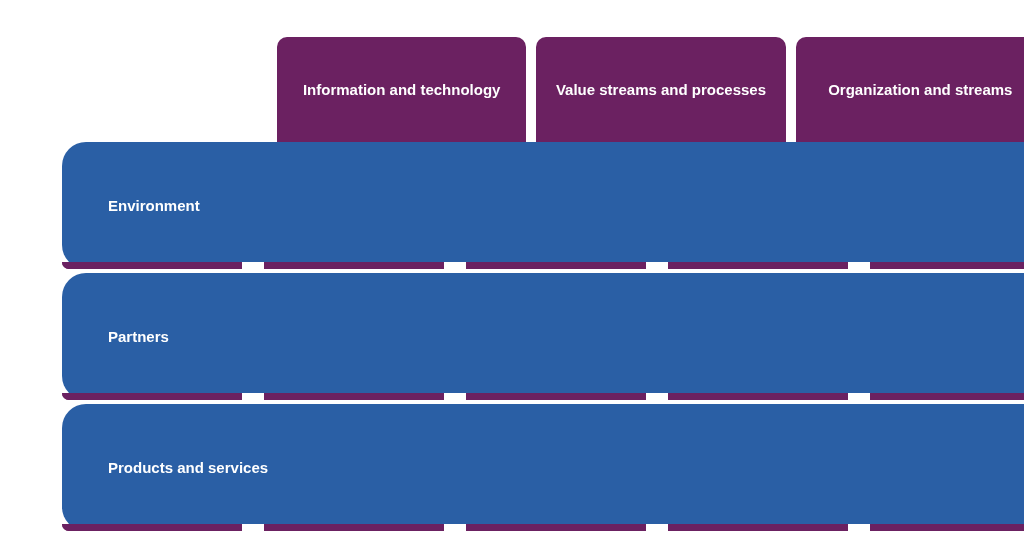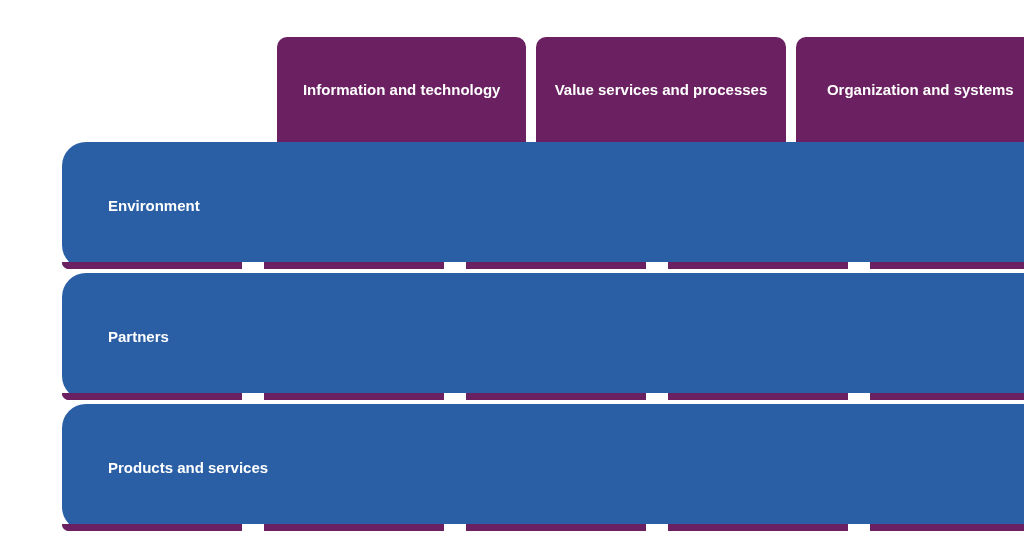--- a/index.html
+++ b/index.html
@@ -134,24 +134,24 @@
 <body>
 
 <div class="container">
 
   <div class="header-row">
     <div class="header-spacer"></div>
     <div class="column-header">
       <span>Information and technology</span>
     </div>
     <div class="column-header">
-      <span>Value services and processes</span>
+      <span>Value streams and processes</span>
     </div>
     <div class="column-header">
-      <span>Organization and systems</span>
+      <span>Organization and streams</span>
     </div>
   </div>
 
   <div class="rows-area">
 
     <div class="data-row">
       <div class="row-label">
         <span>Environment</span>
       </div>
       <div class="row-dividers">

